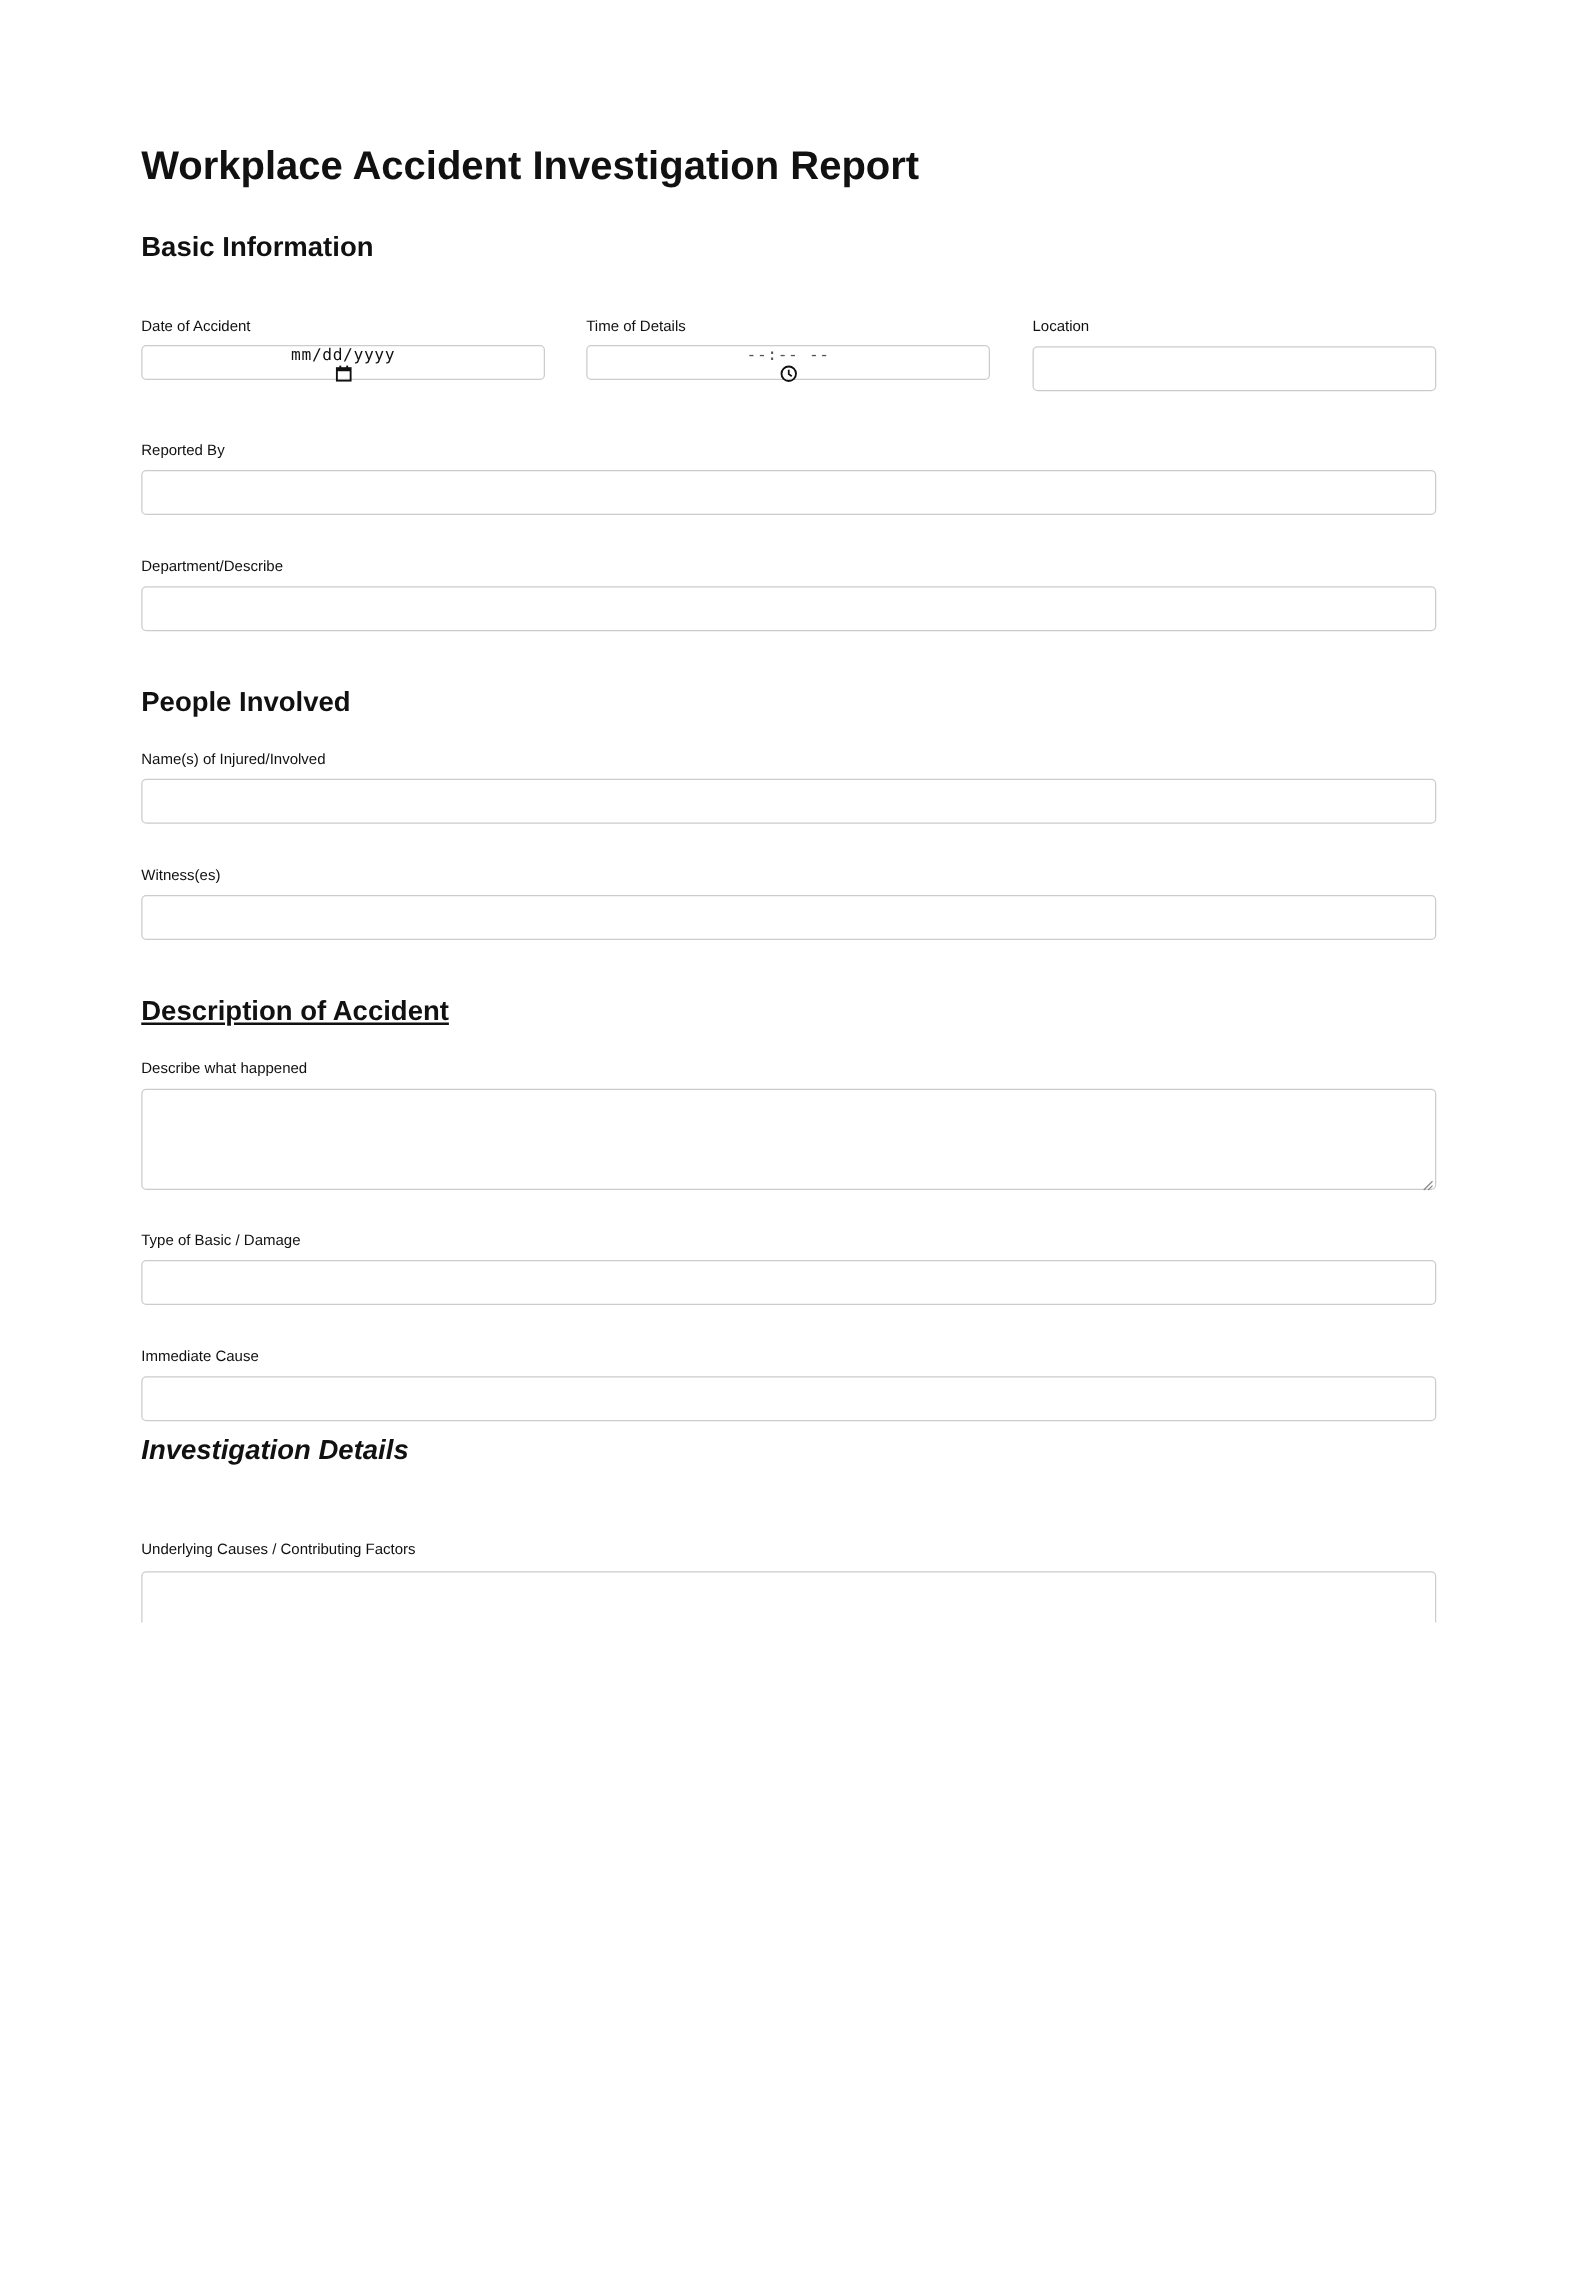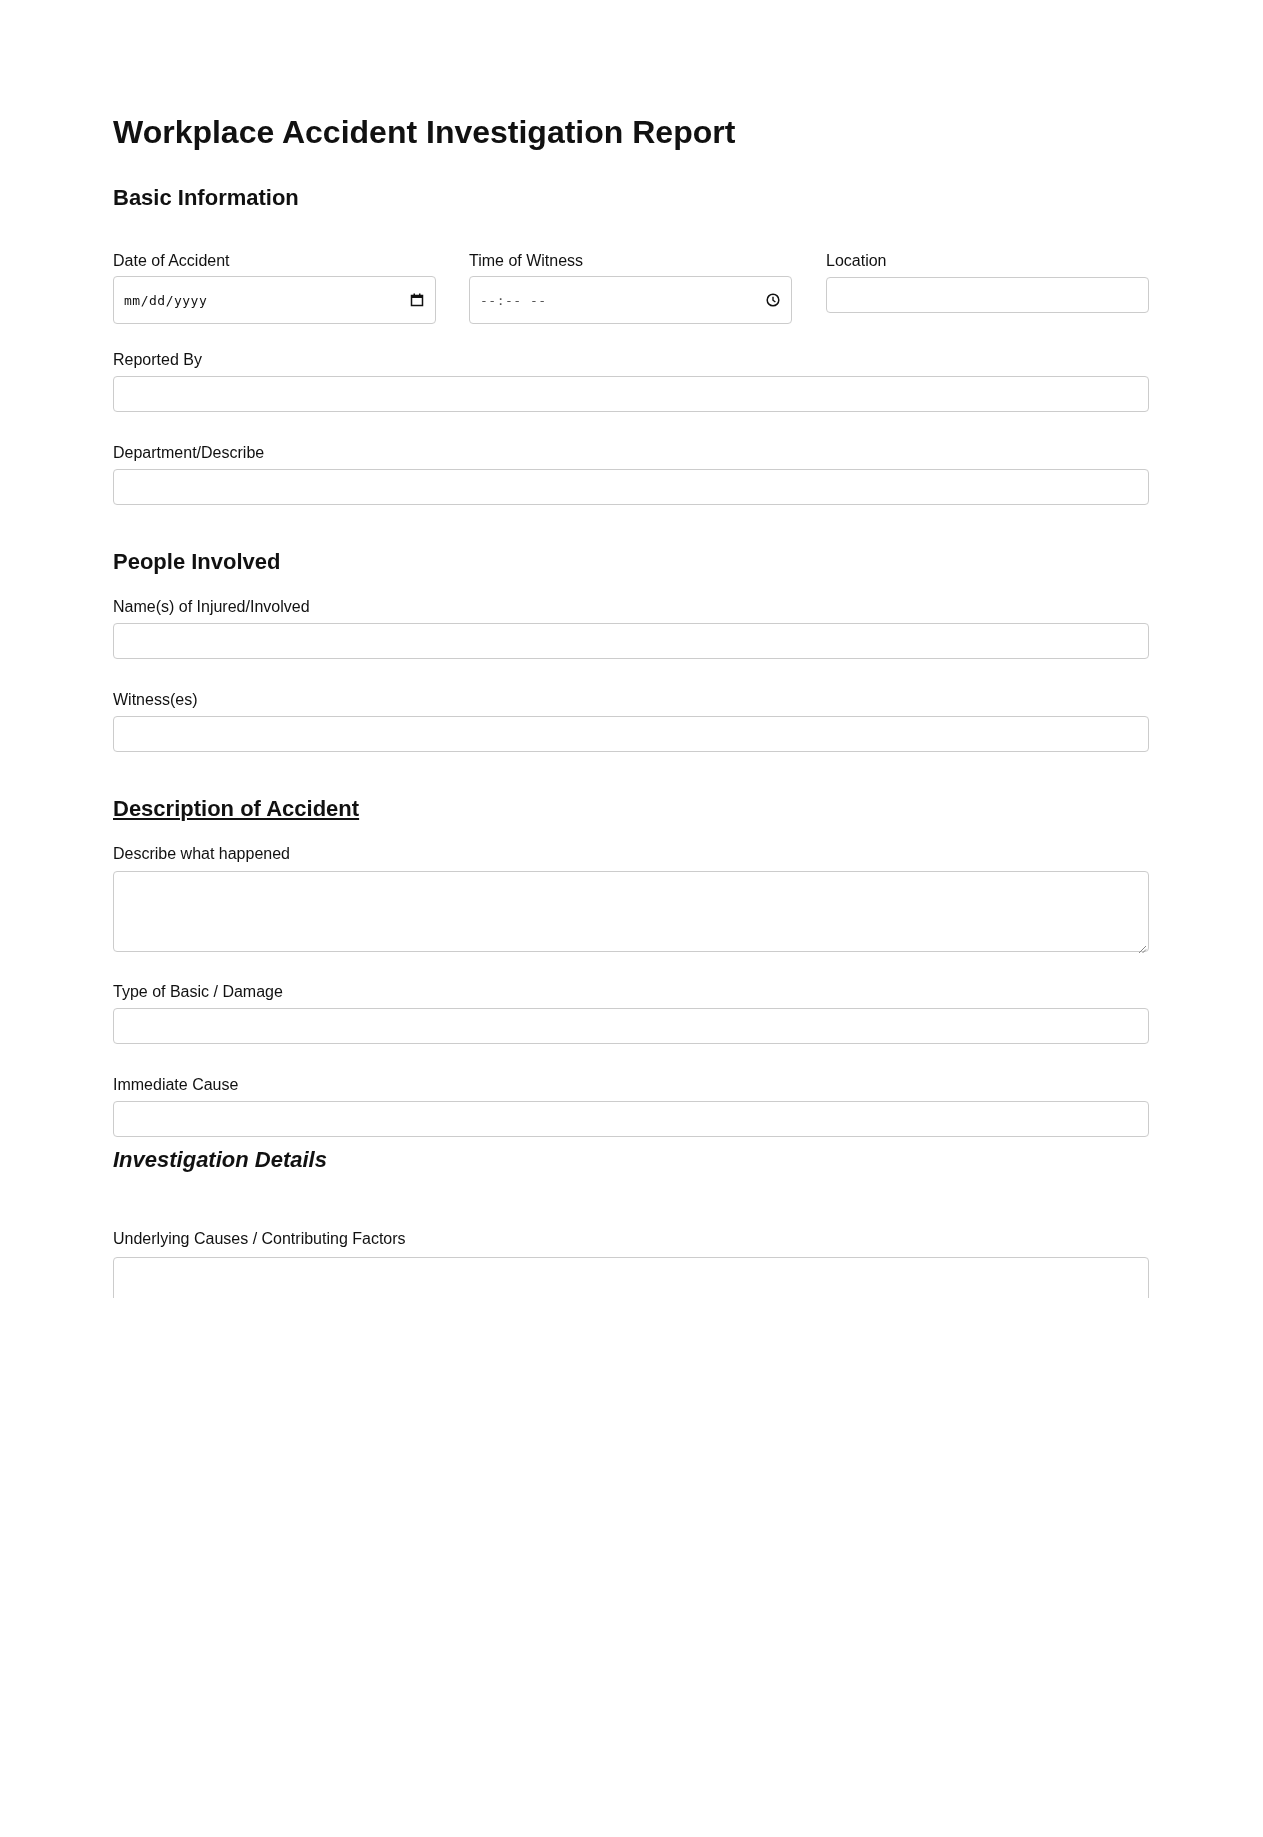--- a/index.html
+++ b/index.html
@@ -45,48 +45,49 @@
       margin: 0;
       font-size: 22px;
       font-weight: bold;
       line-height: 30px;
       color: #111111;
       white-space: nowrap;
     }
     label.field-label {
       position: absolute;
       left: 0;
-      font-size: 16px;
+      font-size: 12px;
       line-height: 20px;
       color: #111111;
       white-space: nowrap;
     }
     .text-input {
       position: absolute;
       left: 0;
       height: 36px;
       border: 1px solid #cccccc;
       border-radius: 4px;
       background: #ffffff;
     }
     .full { width: 1036px; }
     .col { width: 323px; }
     .col-1 { left: 0; }
     .col-2 { left: 356px; }
     .col-3 { left: 713px; }
     .picker-input {
       position: absolute;
-      height: 48px;
+      height: 28px;
       border: 1px solid #cccccc;
       border-radius: 4px;
       background: #ffffff;
       display: flex;
       align-items: center;
       justify-content: space-between;
       padding: 0 10px 0 10px;
+      flex-direction: column;
     }
     .picker-placeholder {
       font-family: "DejaVu Sans Mono", "Liberation Mono", monospace;
       font-size: 13px;
       color: #111111;
       letter-spacing: 0.5px;
       white-space: pre;
     }
     .picker-placeholder.time { color: #555555; }
     .picker-icon {
@@ -116,21 +117,21 @@
 <body>
 
 <div class="viewport">
   <div class="page">
 
     <h1 class="title">Workplace Accident Investigation Report</h1>
 
     <h2 class="section-title" style="top:183px;">Basic Information</h2>
 
     <label class="field-label" style="top:251px; left:0;">Date of Accident</label>
-    <label class="field-label" style="top:251px; left:356px;">Time of Witness</label>
+    <label class="field-label" style="top:251px; left:356px;">Time of Details</label>
     <label class="field-label" style="top:251px; left:713px;text-align:center;">Location</label>
 
     <div class="picker-input col col-1" style="top:276px;">
       <span class="picker-placeholder">mm/dd/yyyy</span>
       <span class="picker-icon">
         <svg width="14" height="14" viewBox="0 0 14 14">
           <rect x="1.5" y="2.5" width="11" height="10" fill="none" stroke="#111" stroke-width="1.5"></rect>
           <rect x="1.5" y="2.5" width="11" height="2.5" fill="#111"></rect>
           <rect x="3.5" y="0.5" width="1.5" height="3" fill="#111"></rect>
           <rect x="9" y="0.5" width="1.5" height="3" fill="#111"></rect>

